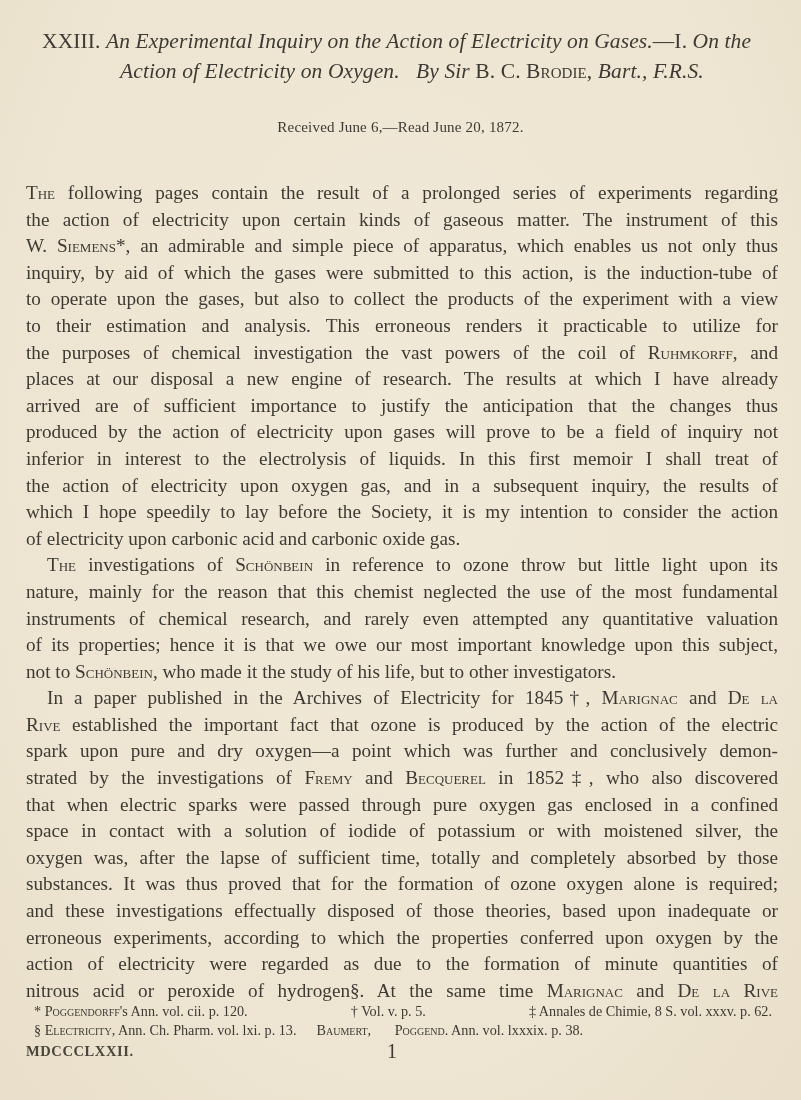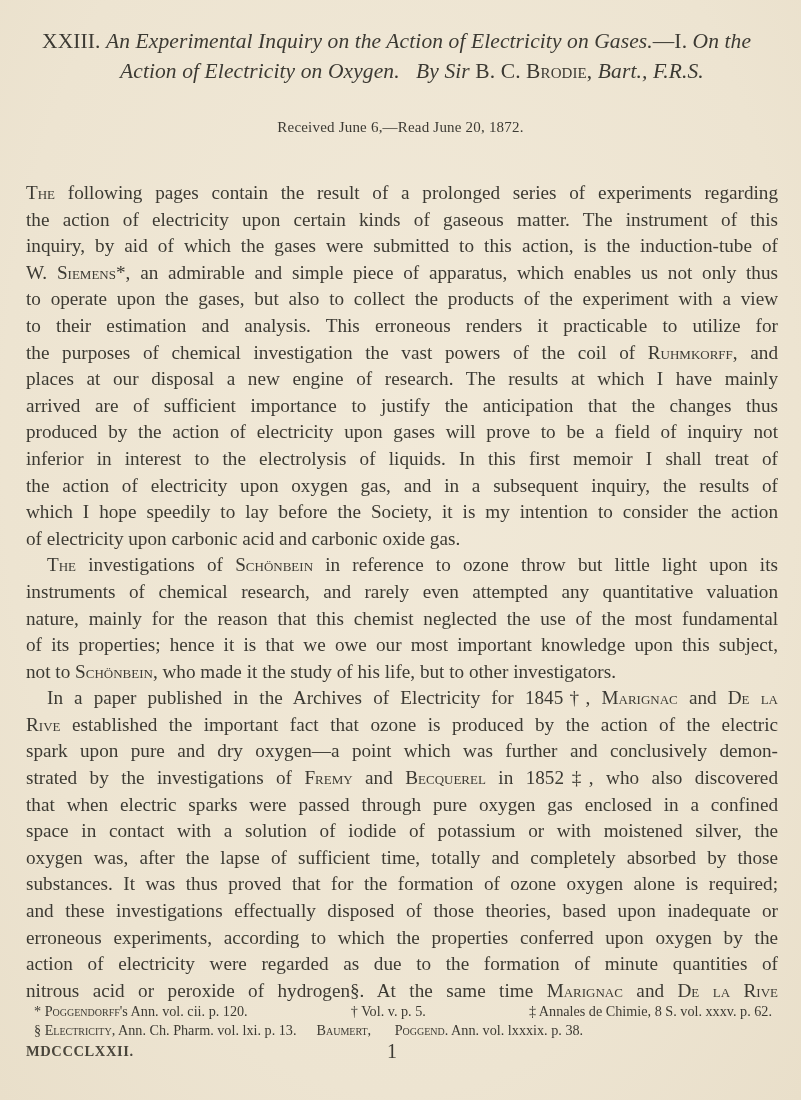--- a/index.html
+++ b/index.html
@@ -50,35 +50,35 @@
       <span class="sc">Brodie,</span>
       <i>Bart., F.R.S.</i>
     </div>
   </div>
 
   <div class="received">Received June 6,—Read June 20, 1872.</div>
 
   <div class="body" id="body-text">
       <span class="line"><span class="sc">The</span> following pages contain the result of a prolonged series of experiments regarding</span>
       <span class="line">the action of electricity upon certain kinds of gaseous matter.  The instrument of this</span>
+      <span class="line">W. <span class="sc">Siemens</span>*, an admirable and simple piece of apparatus, which enables us not only thus</span>
       <span class="line">inquiry, by aid of which the gases were submitted to this action, is the induction-tube of</span>
-      <span class="line">W. <span class="sc">Siemens</span>*, an admirable and simple piece of apparatus, which enables us not only thus</span>
       <span class="line">to operate upon the gases, but also to collect the products of the experiment with a view</span>
       <span class="line">to their estimation and analysis.  This erroneous renders it practicable to utilize for</span>
       <span class="line">the purposes of chemical investigation the vast powers of the coil of <span class="sc">Ruhmkorff</span>, and</span>
-      <span class="line">places at our disposal a new engine of research.  The results at which I have mainly</span>
+      <span class="line">places at our disposal a new engine of research.  The results at which I have already</span>
       <span class="line">arrived are of sufficient importance to justify the anticipation that the changes thus</span>
       <span class="line">produced by the action of electricity upon gases will prove to be a field of inquiry not</span>
       <span class="line">inferior in interest to the electrolysis of liquids.  In this first memoir I shall treat of</span>
       <span class="line">the action of electricity upon oxygen gas, and in a subsequent inquiry, the results of</span>
       <span class="line">which I hope speedily to lay before the Society, it is my intention to consider the action</span>
       <span class="line last">of electricity upon carbonic acid and carbonic oxide gas.</span>
       <span class="line indent"><span class="sc">The</span> investigations of <span class="sc">Schönbein</span> in reference to ozone throw but little light upon its</span>
+      <span class="line">nature, mainly for the reason that this chemist neglected the use of the most fundamental</span>
       <span class="line">instruments of chemical research, and rarely even attempted any quantitative valuation</span>
-      <span class="line">nature, mainly for the reason that this chemist neglected the use of the most fundamental</span>
       <span class="line">of its properties; hence it is that we owe our most important knowledge upon this subject,</span>
       <span class="line last">not to <span class="sc">Schönbein</span>, who made it the study of his life, but to other investigators.</span>
       <span class="line indent">In a paper published in the Archives of Electricity for 1845†, <span class="sc">Marignac</span> and <span class="sc">De la</span></span>
       <span class="line"><span class="sc">Rive</span> established the important fact that ozone is produced by the action of the electric</span>
       <span class="line">spark upon pure and dry oxygen—a point which was further and conclusively demon-</span>
       <span class="line">strated by the investigations of <span class="sc">Fremy</span> and <span class="sc">Becquerel</span> in 1852‡, who also discovered</span>
       <span class="line">that when electric sparks were passed through pure oxygen gas enclosed in a confined</span>
       <span class="line">space in contact with a solution of iodide of potassium or with moistened silver, the</span>
       <span class="line">oxygen was, after the lapse of sufficient time, totally and completely absorbed by those</span>
       <span class="line">substances.  It was thus proved that for the formation of ozone oxygen alone is required;</span>

